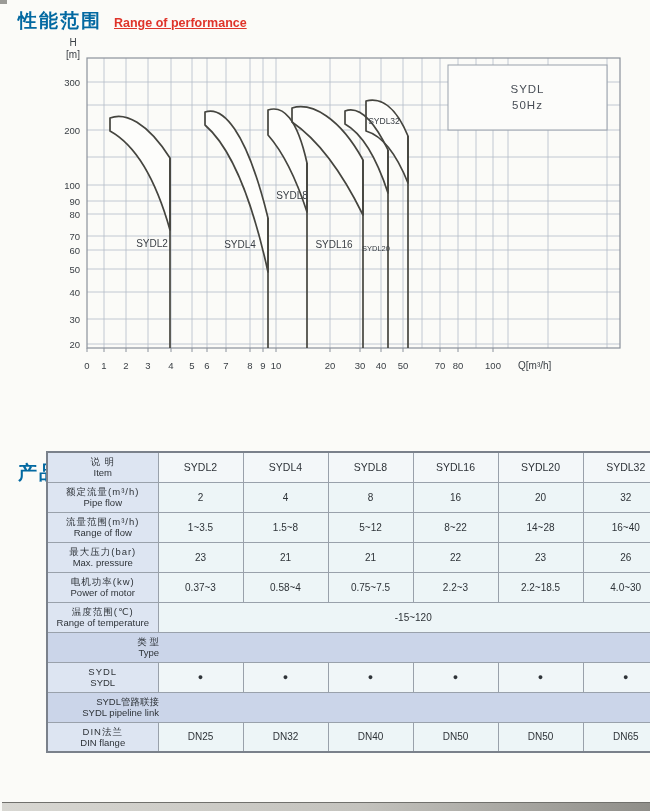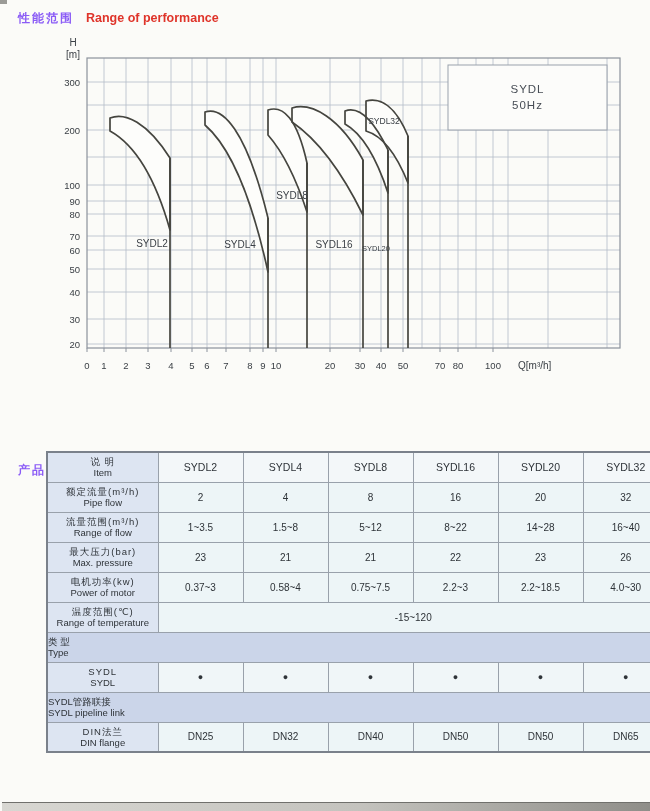--- a/index.html
+++ b/index.html
@@ -1,38 +1,38 @@
 <!DOCTYPE html>
 <html><head>
 <meta charset="utf-8">
 <style>
   html,body{margin:0;padding:0;}
   body{width:650px;height:811px;background:#fbfbf8;overflow:hidden;
        font-family:"Liberation Sans","DejaVu Sans",sans-serif;}
   #page{position:relative;width:650px;height:811px;}
   .corner-mark{position:absolute;left:0;top:0;width:7px;height:4px;background:#8a8a86;opacity:.85;}
   .sec-title{position:absolute;left:18px;white-space:nowrap;}
-  .sec-title .cn{font-size:12px;font-weight:bold;color:#8b5cf6;letter-spacing:2px;}
-  .sec-title .en{font-size:12.5px;font-weight:bold;color:#df342a;margin-left:12px;}
+  .sec-title .cn{font-size:19px;font-weight:bold;color:#0369a1;letter-spacing:2px;}
+  .sec-title .en{font-size:12.5px;font-weight:bold;color:#df342a;margin-left:12px;text-decoration:underline;}
   #perf-chart{position:absolute;left:0;top:0;}
   #product-table-wrap{position:absolute;left:14px;top:451px;padding-left:32px;}
   table.prod{border-collapse:collapse;table-layout:fixed;width:622px;background:#fbfbf8;}
   table.prod td{border:1px solid #99a1ab;text-align:center;vertical-align:middle;
                 padding:0;color:#2e3338;overflow:hidden;}
   table.prod{border:2px solid #7a818b;}
   tr.r{height:30px;}
   tr.short{height:25px;}
   td.lbl{background:#dde5f2;font-size:9.5px;line-height:11px;}
   td.lbl .cn{letter-spacing:1px;}
   td.mdl{background:#f3f7f9;font-size:10.5px;}
   td.val{background:#edf5f7;font-size:10px;}
   td.val.small{font-size:8.5px;}
   td.dotcell{background:#f0f6f8;font-size:9px;color:#1a1a1a;}
   td.section{background:#cbd5e9;font-size:9.5px;line-height:11px;border-left:2px solid #7a818b;}
-  td.section .inner{width:111px;text-align:left;}
+  td.section .inner{width:111px;text-align:right;}
   .bottom-edge{position:absolute;left:2px;top:802px;width:648px;height:9px;
                background:linear-gradient(to right,#d8d7d2 0%,#c4c3be 55%,#8f8e89 100%);
                border-top:1px solid #70706c;}
 </style>
 </head>
 <body>
 
 <div id="page">
 
   <div class="corner-mark"></div>

